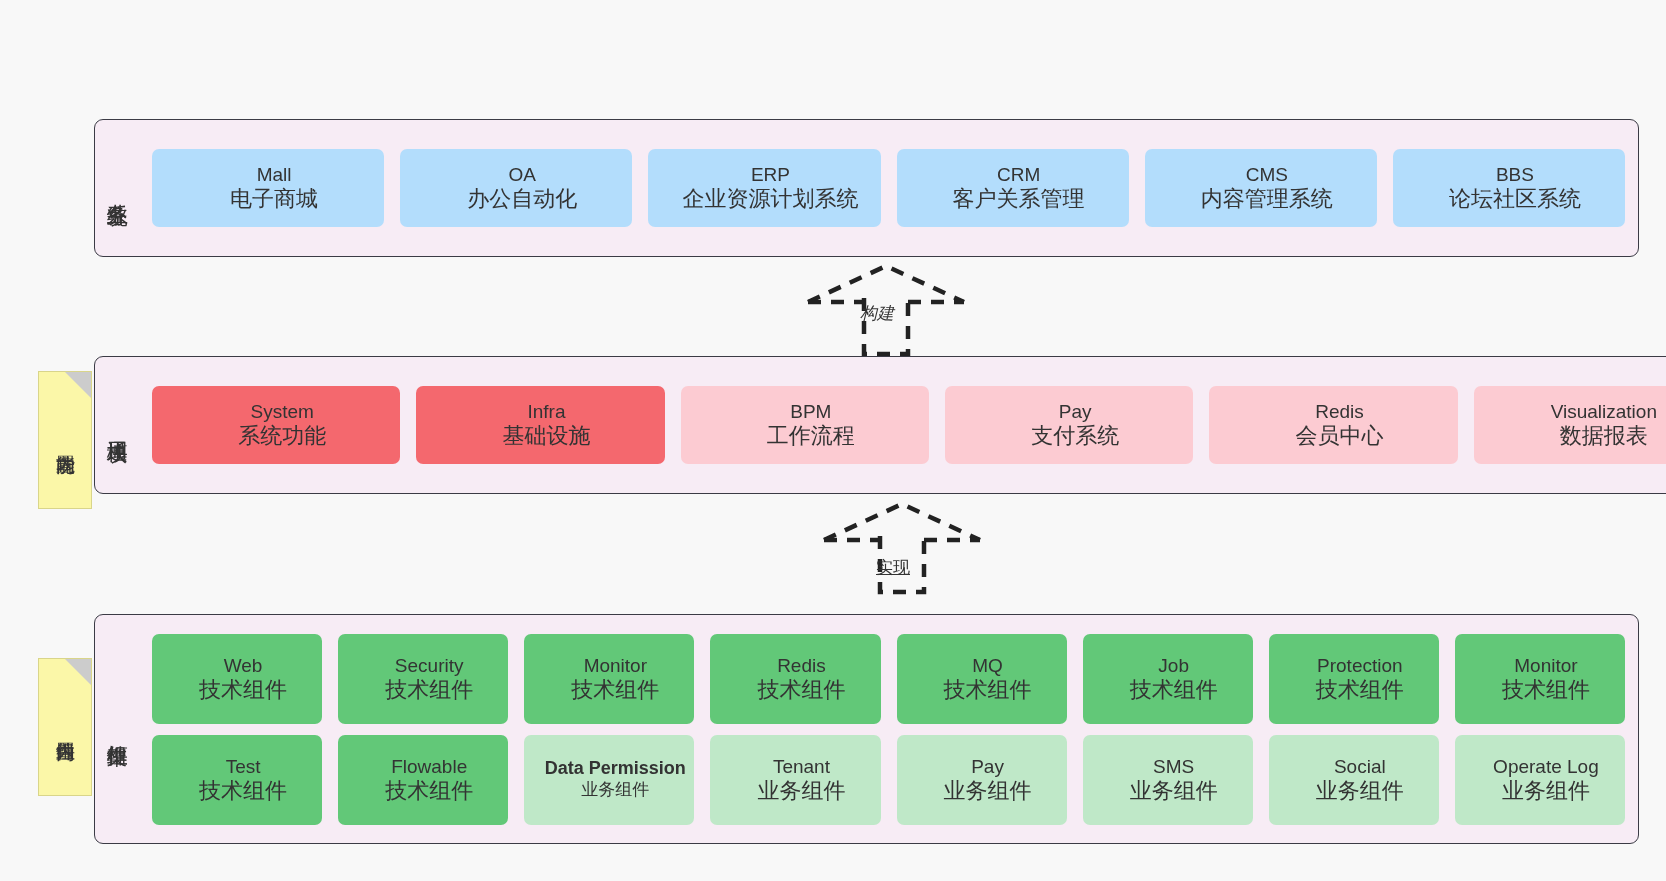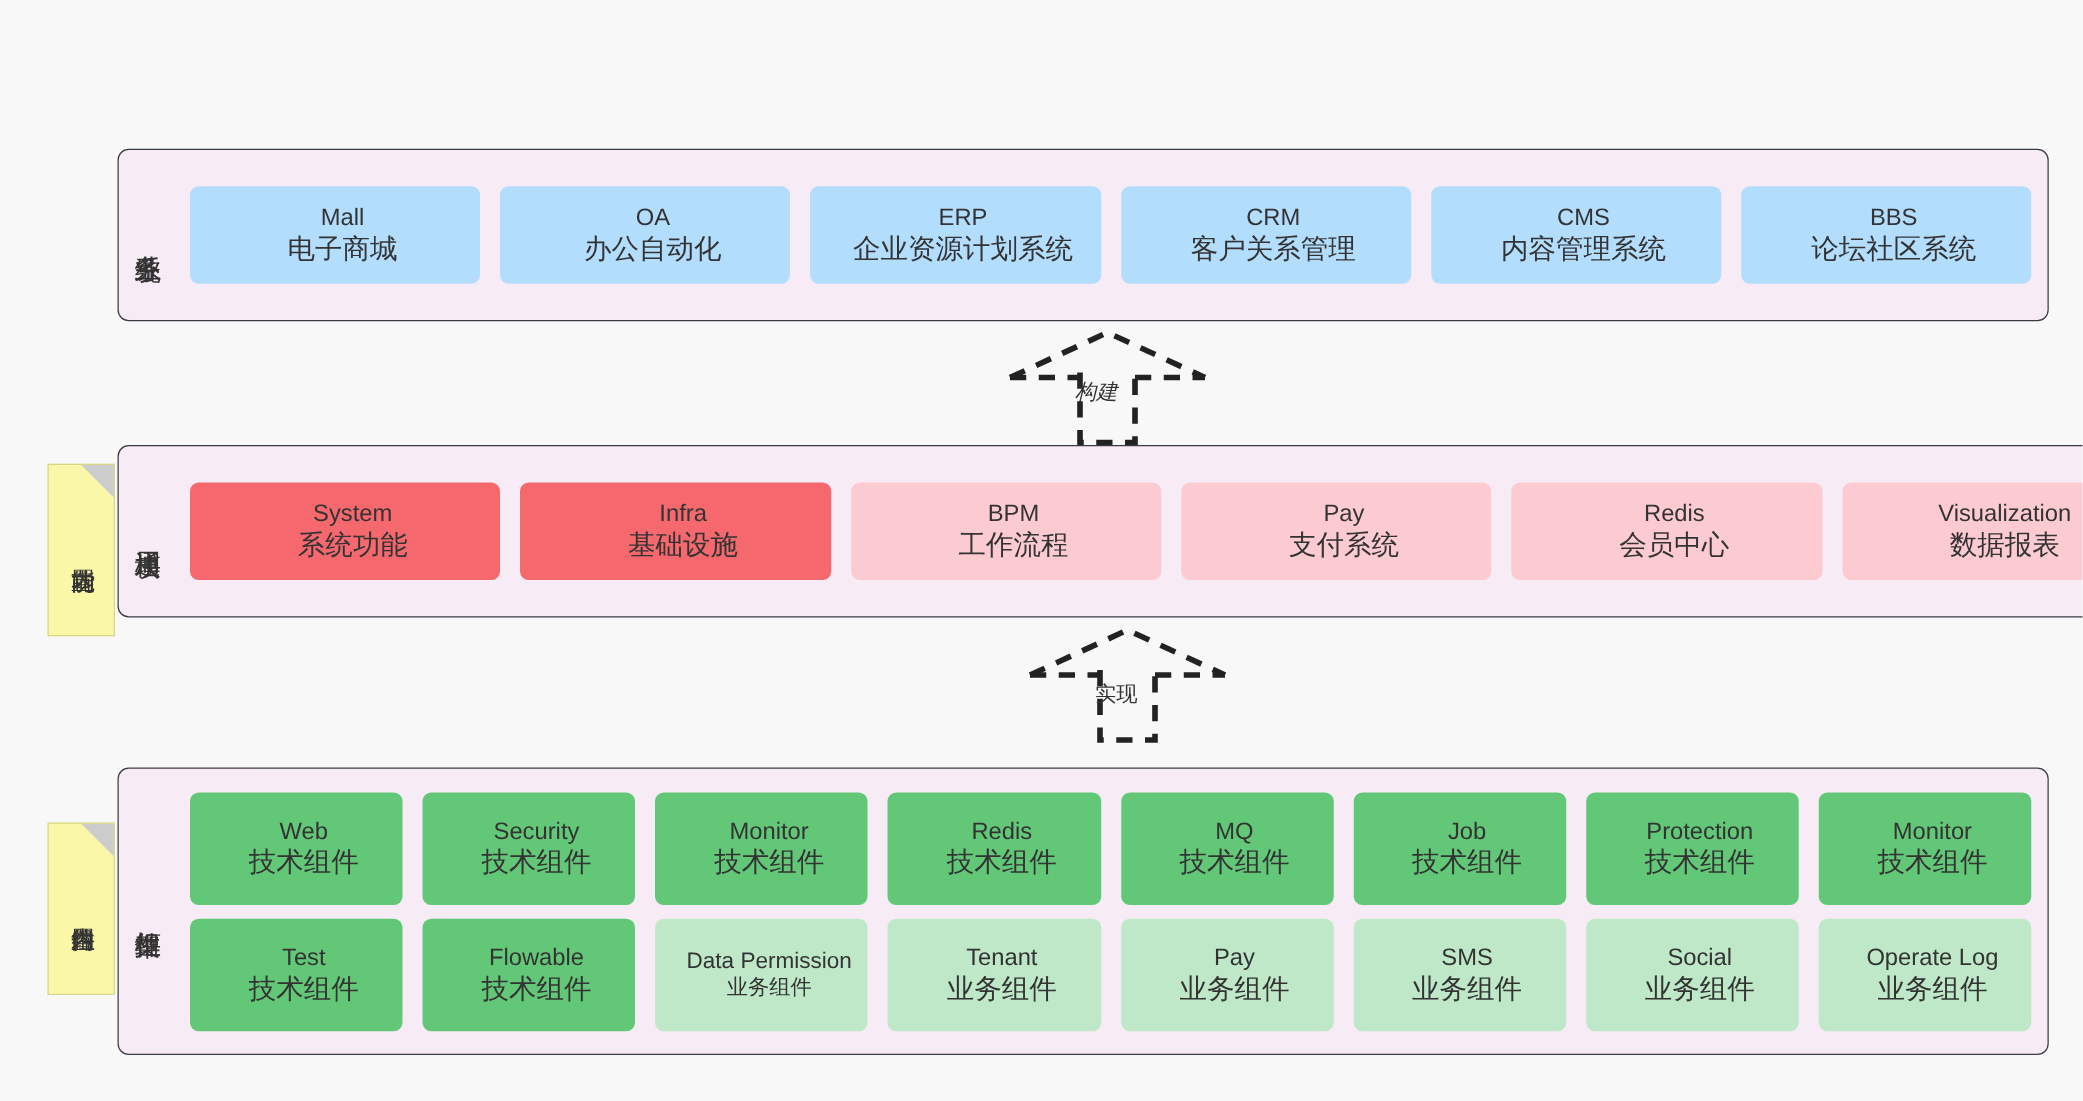--- a/index.html
+++ b/index.html
@@ -78,21 +78,21 @@
     align-items: center;
     justify-content: center;
     text-align: center;
     line-height: 1.22;
     color: #333333;
     user-select: none;
     padding-left: 12px;
   }
   .node .en { font-size: 19px; }
   .node .cn { font-size: 22px; }
-  .node.compact .en { font-size: 18px; }
+  .node.compact .en { font-size: 18px; font-weight: bold; }
   .node.compact .cn { font-size: 17px; }
 
   .c-blue       { background: #b3ddfc; }
   .c-red        { background: #f4686e; }
   .c-pink       { background: #fccbd2; }
   .c-green      { background: #62c878; }
   .c-lightgreen { background: #bfe8c8; }
 
   
   .note {
@@ -134,21 +134,21 @@
 
   .arrow-label {
     position: absolute;
     font-size: 17px;
     color: #333333;
     background: transparent;
     white-space: nowrap;
     user-select: none;
   }
   #arrow-build .arrow-label   { left: 74px; top: 40px; }
-  #arrow-realize .arrow-label { left: 74px; top: 44px; }
+  #arrow-realize .arrow-label { left: 74px; top: 56px; text-decoration: underline; }
 </style>
 </head>
 <body>
 
 <div class="canvas">
 
   <div class="layer" id="layer-business">
     <div class="layer-title">业务系统</div>
     <div class="layer-body">
       <div class="row r6">

